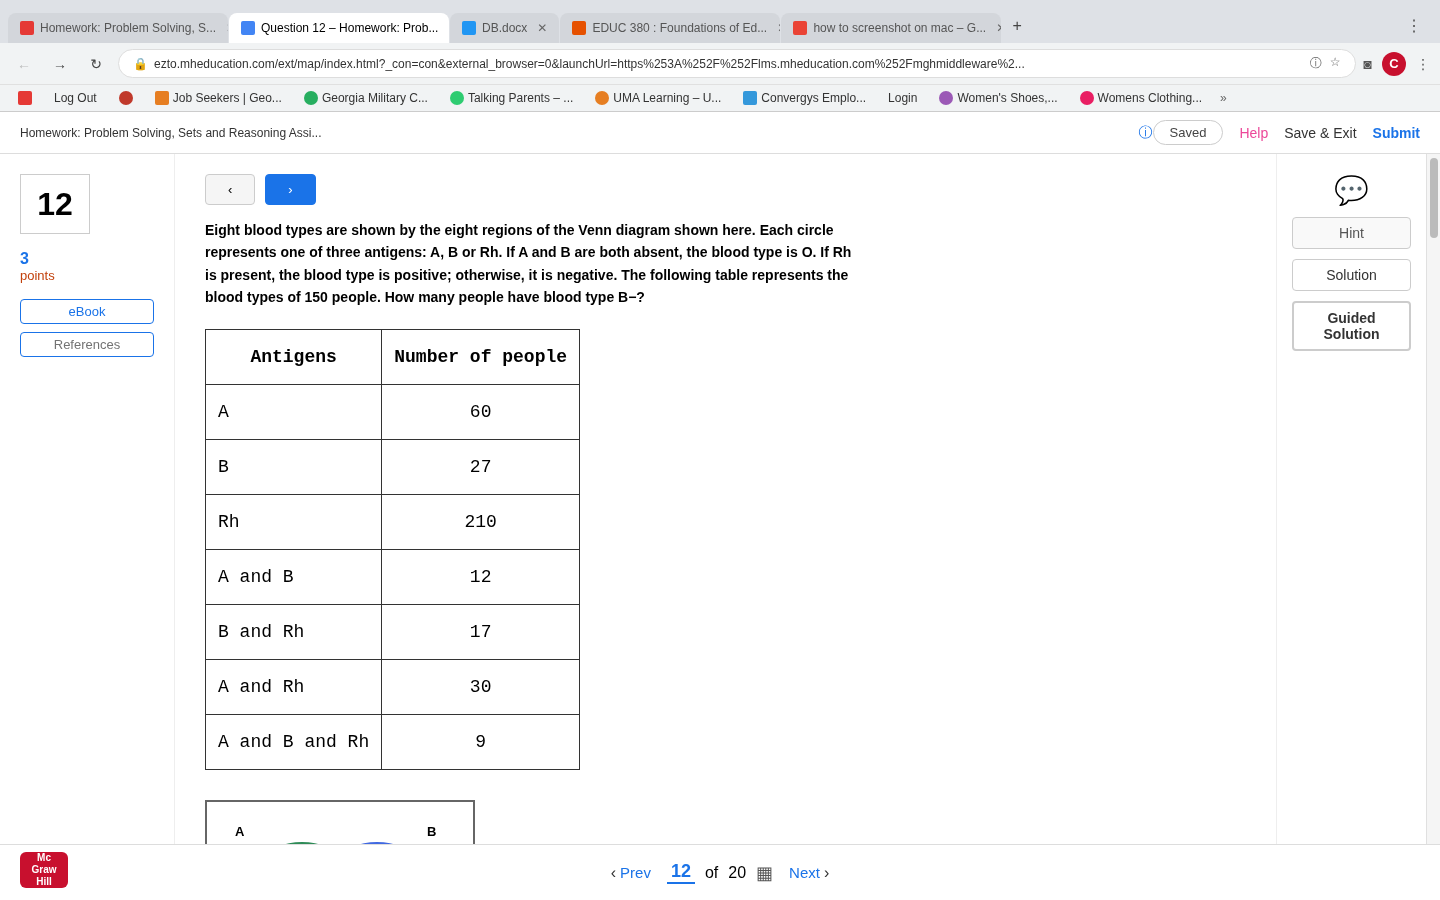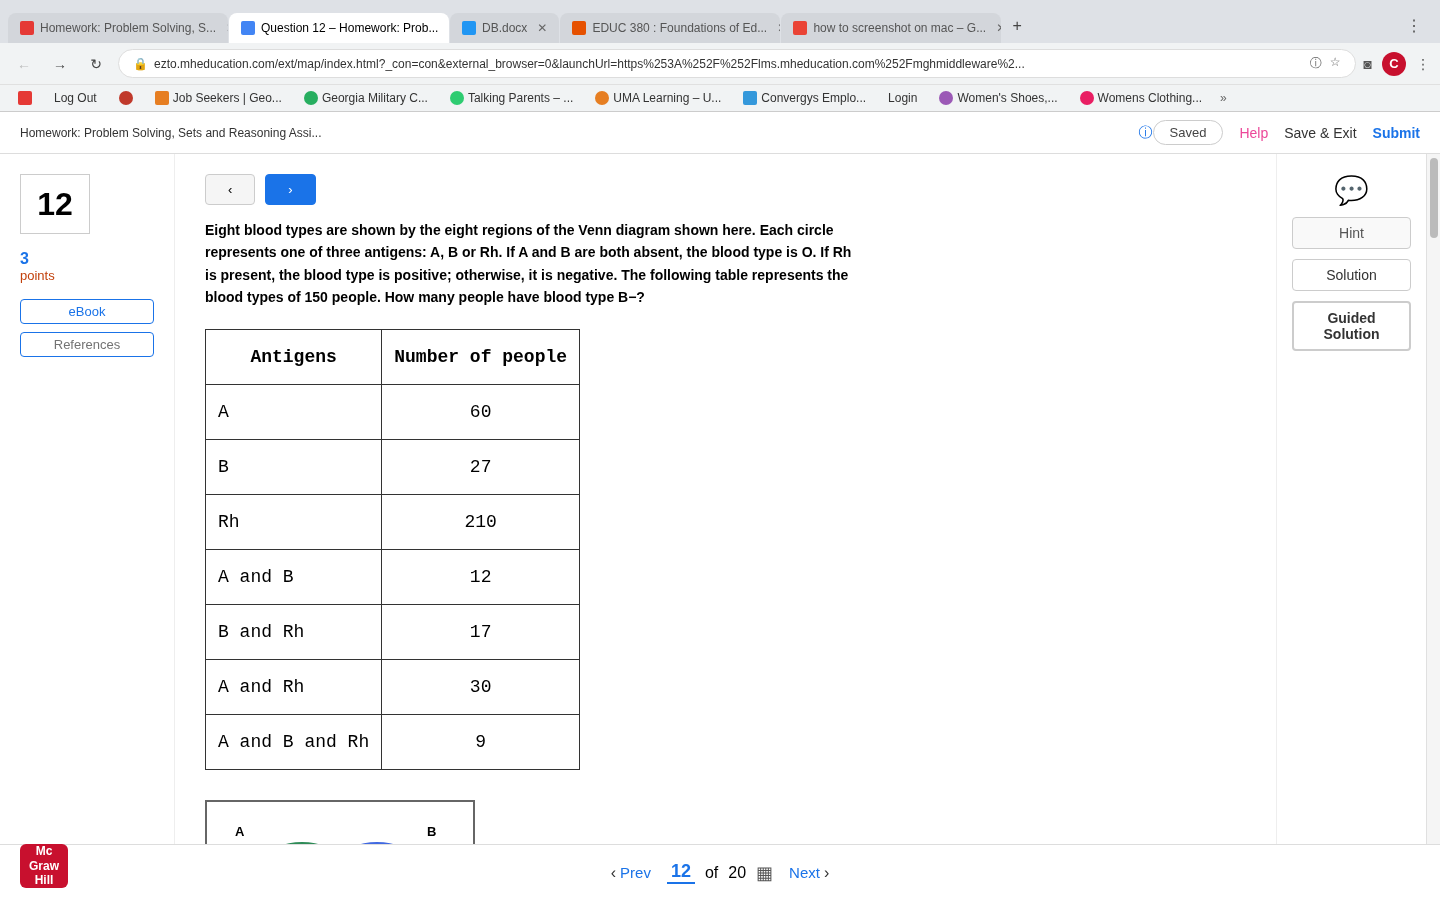--- a/index.html
+++ b/index.html
@@ -71,21 +71,21 @@
     
     .right-sidebar { width: 150px; flex-shrink: 0; padding: 20px 15px; border-left: 1px solid #eee; }
     .hint-btn { display: flex; align-items: center; justify-content: center; border: 1px solid #ccc; border-radius: 4px; padding: 7px 14px; font-size: 14px; background: #f9f9f9; cursor: pointer; margin-bottom: 10px; width: 100%; color: #555; }
     .solution-btn { display: flex; align-items: center; justify-content: center; border: 1px solid #ccc; border-radius: 4px; padding: 7px 14px; font-size: 14px; background: #fff; cursor: pointer; margin-bottom: 10px; width: 100%; font-weight: 500; color: #333; }
     .guided-sol-btn { display: flex; align-items: center; justify-content: center; border: 2px solid #ccc; border-radius: 4px; padding: 7px 14px; font-size: 14px; background: #fff; cursor: pointer; width: 100%; font-weight: bold; color: #333; }
     .chat-bubble { color: #1a73e8; font-size: 28px; margin-bottom: 10px; text-align: center; }
 
     
     .footer-nav { display: flex; align-items: center; justify-content: center; padding: 16px; border-top: 1px solid #ddd; gap: 16px; background: #fff; position: fixed; bottom: 0; left: 0; right: 0; }
     .footer-logo { position: absolute; left: 20px; bottom: 12px; }
-    .logo-box { width: 48px; height: 44px; background: #c8102e; border-radius: 6px; display: flex; flex-direction: column; align-items: center; justify-content: center; color: #fff; font-size: 12px; font-weight: bold; line-height: 1.2; }
+    .logo-box { width: 48px; height: 36px; background: #c8102e; border-radius: 6px; display: flex; flex-direction: column; align-items: center; justify-content: center; color: #fff; font-size: 10px; font-weight: bold; line-height: 1.2; }
     .nav-arrow-btn { font-size: 16px; cursor: pointer; color: #333; border: none; background: none; display: flex; align-items: center; gap: 4px; }
     .nav-arrow-btn a { color: #1a73e8; text-decoration: none; font-size: 15px; }
     .page-info { display: flex; align-items: center; gap: 10px; font-size: 16px; }
     .page-current { font-size: 18px; font-weight: bold; color: #1a73e8; border-bottom: 2px solid #1a73e8; padding: 0 4px; }
     .grid-icon-btn { font-size: 18px; color: #555; cursor: pointer; }
 
     
     .right-scrollbar { width: 14px; background: #f5f5f5; border-left: 1px solid #e0e0e0; position: relative; }
     .scroll-thumb { width: 8px; height: 80px; background: #bbb; border-radius: 4px; margin: 4px auto; }
   </style>

